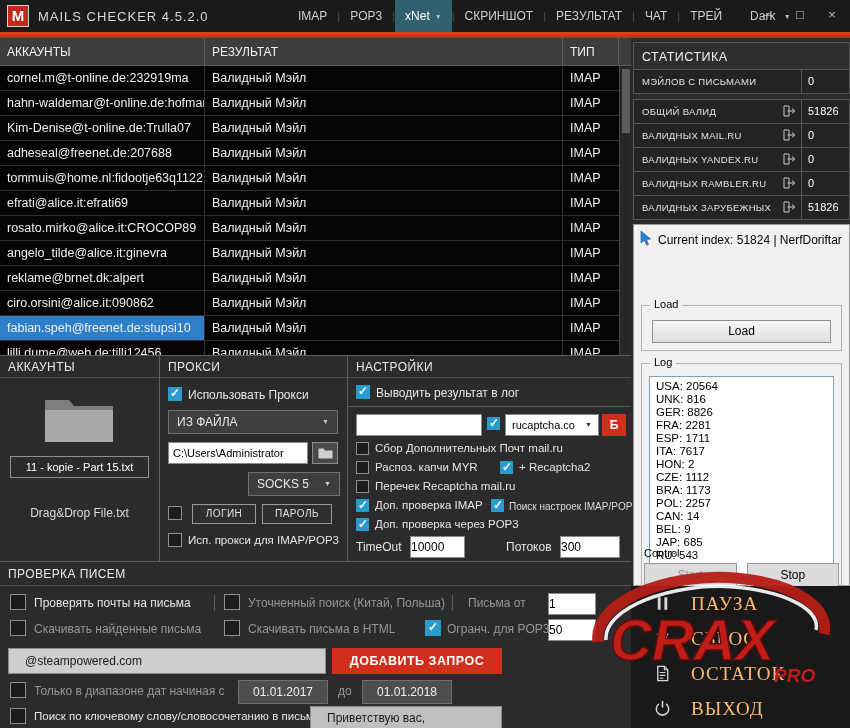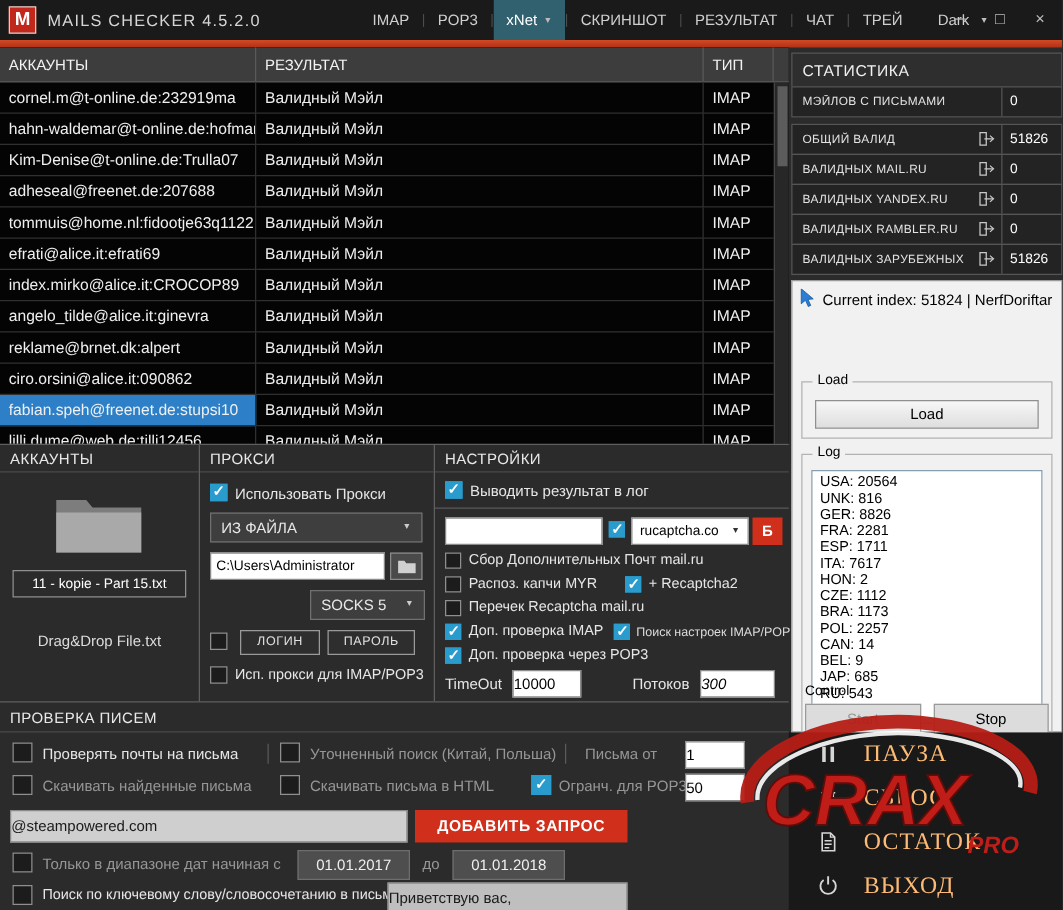--- a/index.html
+++ b/index.html
@@ -77,21 +77,21 @@
   .folder-btn { position:absolute; background:#4a4a4a; border:1px solid #8a8a8a; width:26px; height:22px;
                 text-align:center; padding-top:4px; }
 
   
   .mailcheck { position:absolute; left:0; top:561px; width:631px; height:167px; border-top:1px solid #5f5f5f; }
   .mc-title { height:24px; line-height:24px; padding-left:8px; font-size:12px; border-bottom:1px solid #4a4a4a; letter-spacing:.4px; }
   .vsep { position:absolute; width:1px; height:16px; background:#5a5a5a; }
   .num-input { position:absolute; background:#fff; border:1px solid #8a8a8a; color:#000; font-size:12px;
                height:22px; text-align:left; font-family:"Liberation Sans", sans-serif; }
   .grayinput { position:absolute; background:#cfcfcf; border:1px solid #8a8a8a; color:#1a1a1a; font-size:12px;
-               height:26px; padding:0 0; font-family:"Liberation Sans", sans-serif; }
+               height:26px; padding:0 16px; font-family:"Liberation Sans", sans-serif; }
   .datebtn { position:absolute; background:#4e4e4e; border:1px solid #6e6e6e; color:#f0f0f0; font-size:12px;
              height:24px; width:90px; text-align:center; line-height:22px; }
 
   
   .stats { position:absolute; left:633px; top:42px; width:217px; }
   .stats-header { height:28px; line-height:28px; padding-left:8px; background:#2e2e2e; border:1px solid #555;
                   font-size:12.5px; letter-spacing:.5px; color:#f0f0f0; }
   .stat-row { display:flex; align-items:center; height:25px; border:1px solid #555; margin-top:-1px; background:#232323; }
   .stat-row.first { margin-top:-1px; margin-bottom:6px; }
   .stat-label { flex:1; font-size:9.5px; padding-left:8px; letter-spacing:.3px; color:#e3e3e3; white-space:nowrap; overflow:hidden; }
@@ -195,21 +195,21 @@
           <div class="t-c c-acc">tommuis@home.nl:fidootje63q1122</div>
           <div class="t-c c-res">Валидный Мэйл</div>
           <div class="t-c c-type">IMAP</div>
         </div>
         <div class="t-row">
           <div class="t-c c-acc">efrati@alice.it:efrati69</div>
           <div class="t-c c-res">Валидный Мэйл</div>
           <div class="t-c c-type">IMAP</div>
         </div>
         <div class="t-row">
-          <div class="t-c c-acc">index.mirko@alice.it:CROCOP89</div>
+          <div class="t-c c-acc">rosato.mirko@alice.it:CROCOP89</div>
           <div class="t-c c-res">Валидный Мэйл</div>
           <div class="t-c c-type">IMAP</div>
         </div>
         <div class="t-row">
           <div class="t-c c-acc">angelo_tilde@alice.it:ginevra</div>
           <div class="t-c c-res">Валидный Мэйл</div>
           <div class="t-c c-type">IMAP</div>
         </div>
         <div class="t-row">
           <div class="t-c c-acc">reklame@brnet.dk:alpert</div>
@@ -300,21 +300,21 @@
       <span class="lbl11 abs" style="left:27px;top:124px;">Перечек Recaptcha mail.ru</span>
       <span class="cb abs on" style="left:8px;top:143px;width:13px;height:13px;"></span>
       <span class="lbl11 abs" style="left:27px;top:143px;">Доп. проверка IMAP</span>
       <span class="cb abs on" style="left:143px;top:143px;width:13px;height:13px;"></span>
       <span class="lbl10 abs" style="left:161px;top:145px;">Поиск настроек IMAP/POP</span>
       <span class="cb abs on" style="left:8px;top:162px;width:13px;height:13px;"></span>
       <span class="lbl11 abs" style="left:27px;top:162px;">Доп. проверка через POP3</span>
       <span class="lbl12 abs" style="left:8px;top:184px;">TimeOut</span>
       <input class="num-input" style="left: 62px; top: 180px; width: 55px;" value="10000">
       <span class="lbl12 abs" style="left:158px;top:184px;">Потоков</span>
-      <input class="num-input" style="left: 212px; top: 180px; width: 60px; font-style: italic;" value="300">
+      <input class="num-input" style="left: 212px; top: 180px; width: 60px;" value="300">
     </div>
   </div>
 
   <div class="mailcheck">
     <div class="mc-title">ПРОВЕРКА ПИСЕМ</div>
 
     <span class="cb big abs" style="left:10px;top:32px;"></span>
     <span class="lbl12 abs" style="left:34px;top:34px;">Проверять почты на письма</span>
     <span class="vsep" style="left:214px;top:33px;"></span>
     <span class="cb big abs" style="left:224px;top:32px;"></span>

